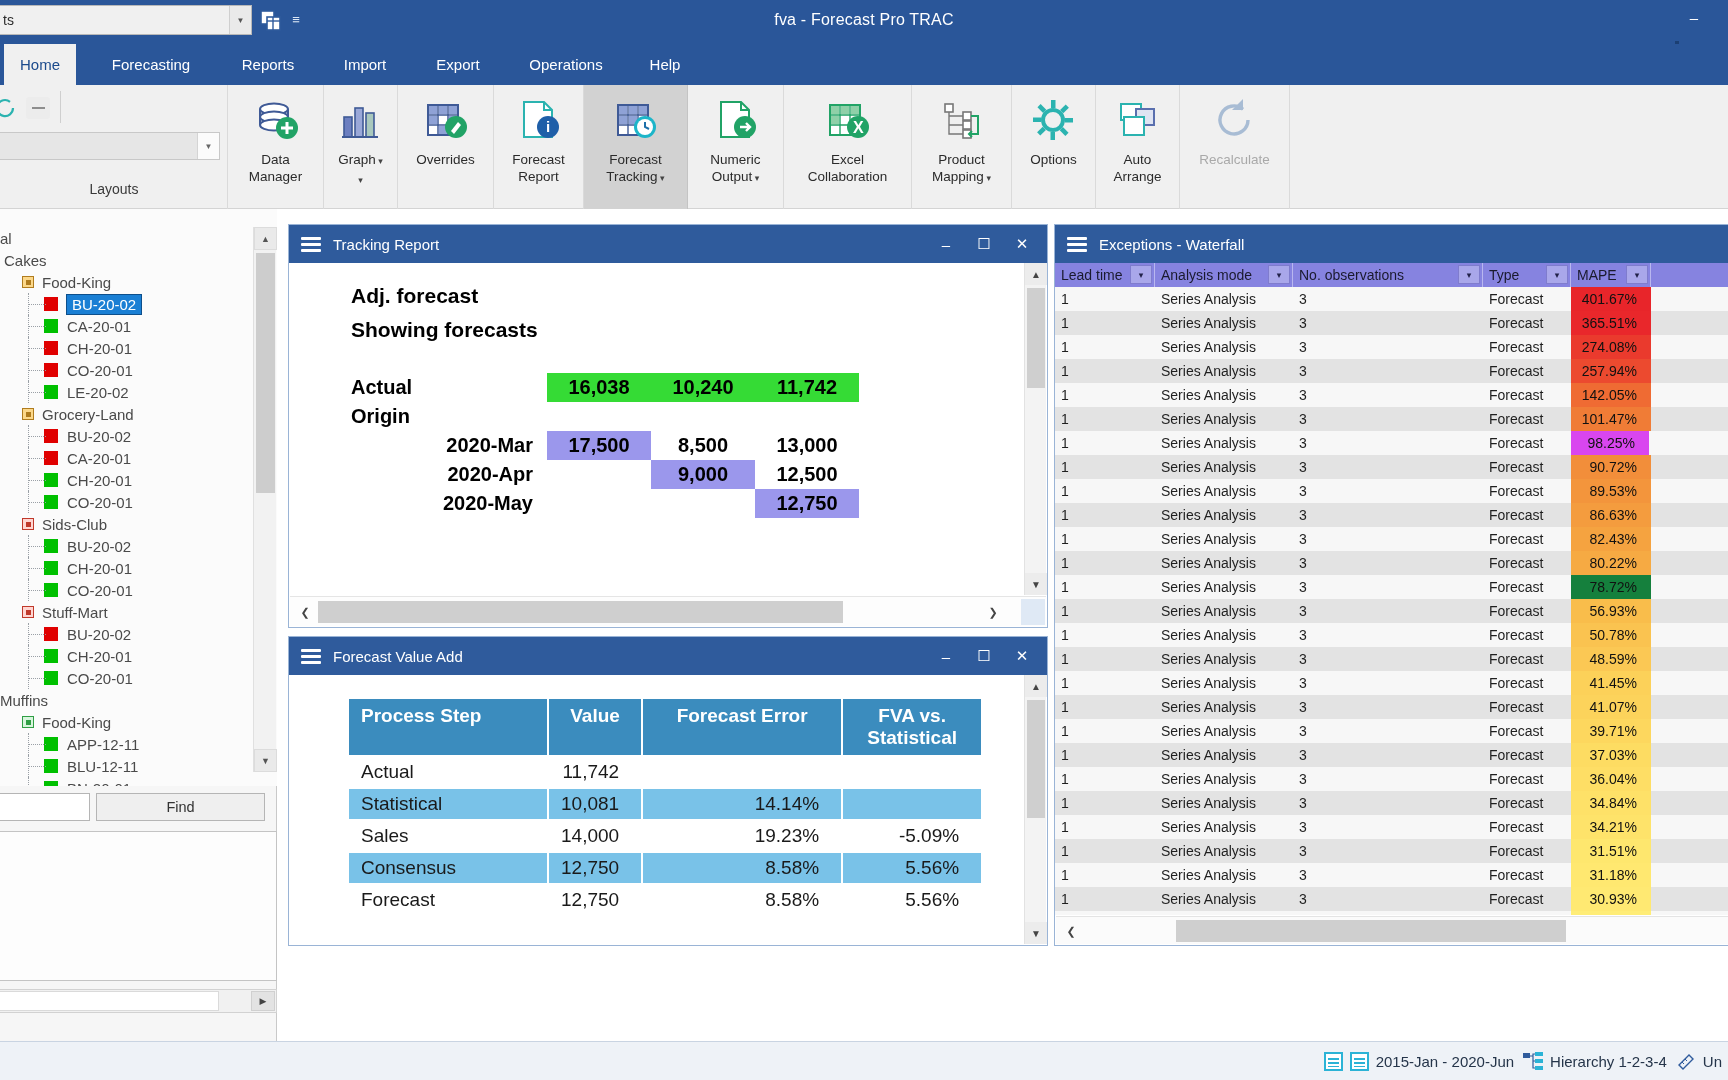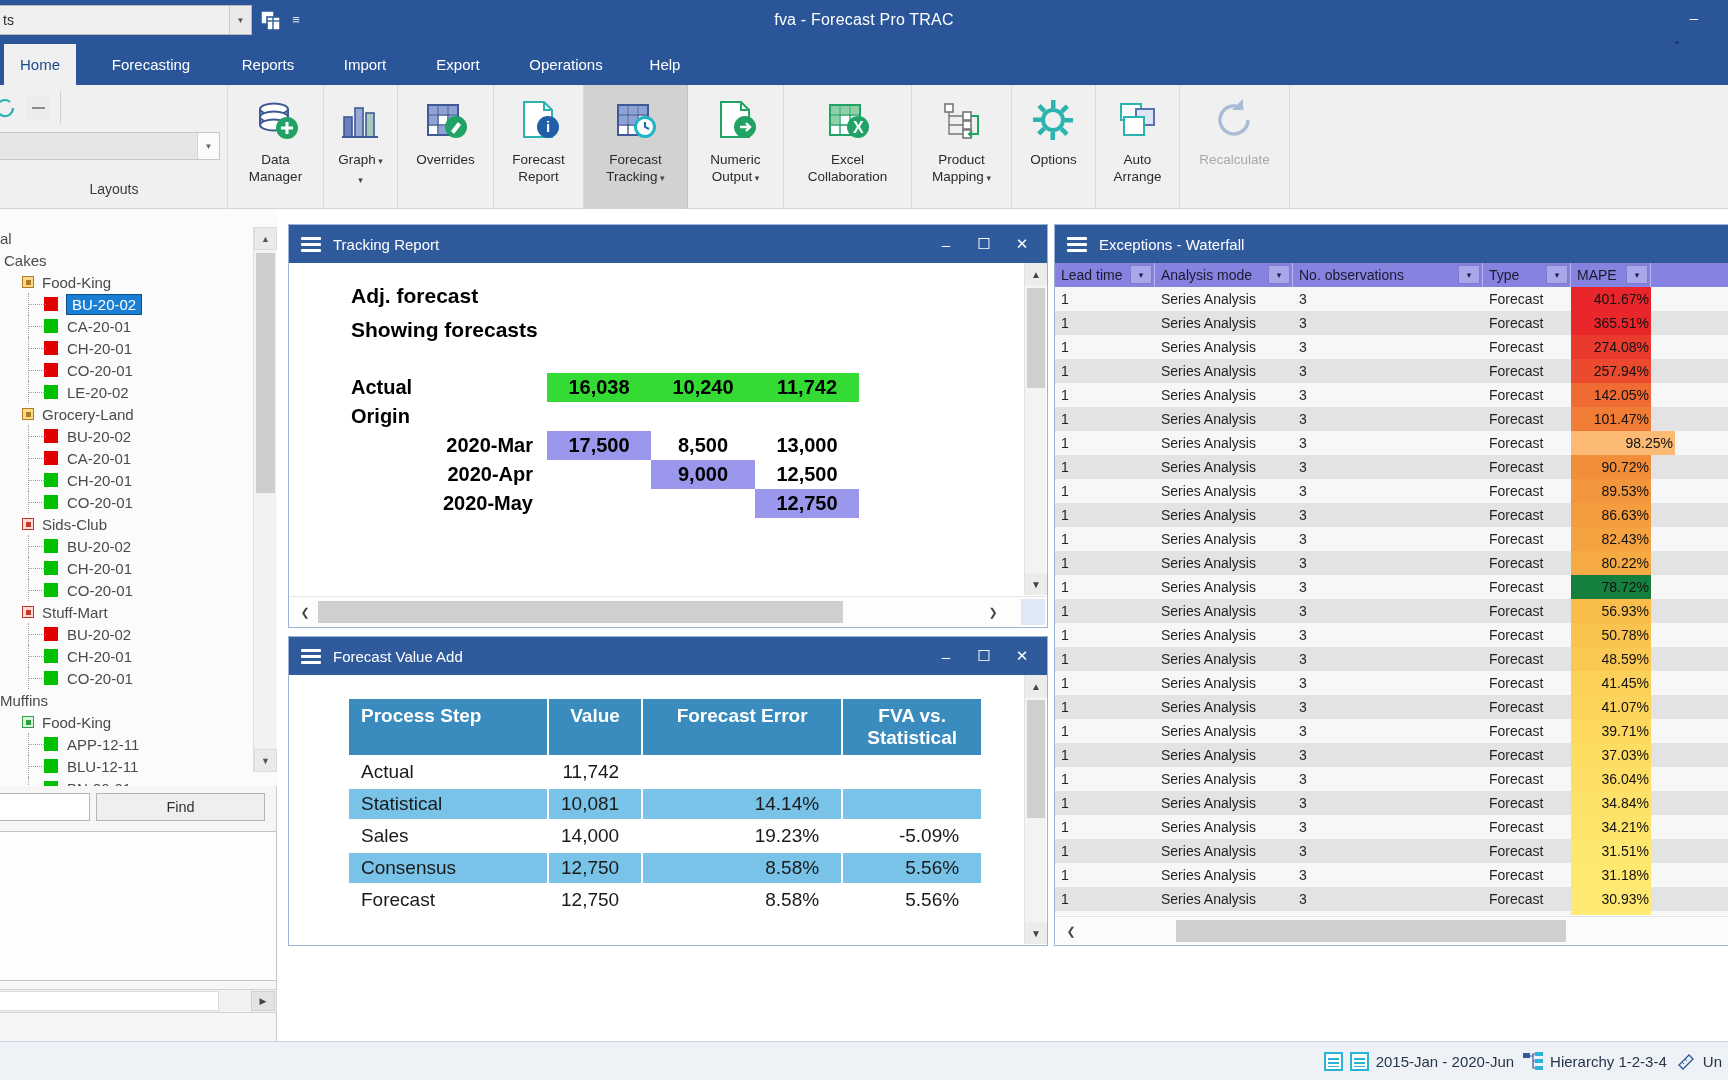--- a/index.html
+++ b/index.html
@@ -245,21 +245,21 @@
   .ex-th{ height:24px; display:flex;align-items:center; padding-left:6px;
     border-right:1px solid #b9b7ef; position:relative; white-space:nowrap;}
   .ex-th .ddb{ position:absolute; right:2px; top:2px; width:22px;height:19px;
     background:#a9a7ea; border:1px solid #7f7ccd; display:flex;align-items:center;justify-content:center;
     font-size:9px; color:#22224a;}
   .ex-rows{ position:absolute; left:0; top:62px; right:0; bottom:30px; overflow:hidden;}
   .ex-row{ height:24px; display:flex; font-size:14px; color:#1f1f1f; }
   .ex-row.odd{ background:#f7f7f7;}
   .ex-row.even{ background:#e3e3e3;}
   .ex-td{ height:24px; display:flex;align-items:center; padding-left:6px; white-space:nowrap; overflow:hidden;}
-  .ex-td.mape{ justify-content:flex-end; padding-right:2px; color:#111;}
+  .ex-td.mape{ justify-content:flex-end; padding-right:14px; color:#111;}
   .ex-hs{ position:absolute; left:1px; right:1px; bottom:1px; height:28px; background:#fbfbfb; border-top:1px solid #e4e4e4;}
   .ex-hs .ar{ position:absolute;top:3px;left:4px;width:22px;height:22px;display:flex;align-items:center;justify-content:center;font-size:11px;color:#444;}
   .ex-hs .th{ position:absolute; left:120px; top:3px; width:390px; height:22px; background:#cfcfcf;}
 
   
   .statusbar{
     position:absolute; left:0; bottom:0; width:1728px; height:39px;
     background:#eef2f7; border-top:1px solid #c9d4e2;
     display:flex; align-items:center; justify-content:flex-end;
     padding-right:6px; gap:9px; font-size:15px; color:#25354a;
@@ -890,21 +890,21 @@
           <div class="ex-td" style="width: 138px;">Series Analysis</div>
           <div class="ex-td" style="width: 190px;">3</div>
           <div class="ex-td" style="width: 88px;">Forecast</div>
           <div class="ex-td mape" style="width: 80px; background: rgb(240, 124, 54);">101.47%</div>
         </div>
         <div class="ex-row odd">
           <div class="ex-td" style="width: 100px;">1</div>
           <div class="ex-td" style="width: 138px;">Series Analysis</div>
           <div class="ex-td" style="width: 190px;">3</div>
           <div class="ex-td" style="width: 88px;">Forecast</div>
-          <div class="ex-td mape" style="width: 104px; background: #fdba74;">98.25%</div>
+          <div class="ex-td mape" style="width: 78px; background: #d946ef;">98.25%</div>
         </div>
         <div class="ex-row even">
           <div class="ex-td" style="width: 100px;">1</div>
           <div class="ex-td" style="width: 138px;">Series Analysis</div>
           <div class="ex-td" style="width: 190px;">3</div>
           <div class="ex-td" style="width: 88px;">Forecast</div>
           <div class="ex-td mape" style="width: 80px; background: rgb(242, 142, 58);">90.72%</div>
         </div>
         <div class="ex-row odd">
           <div class="ex-td" style="width: 100px;">1</div>

